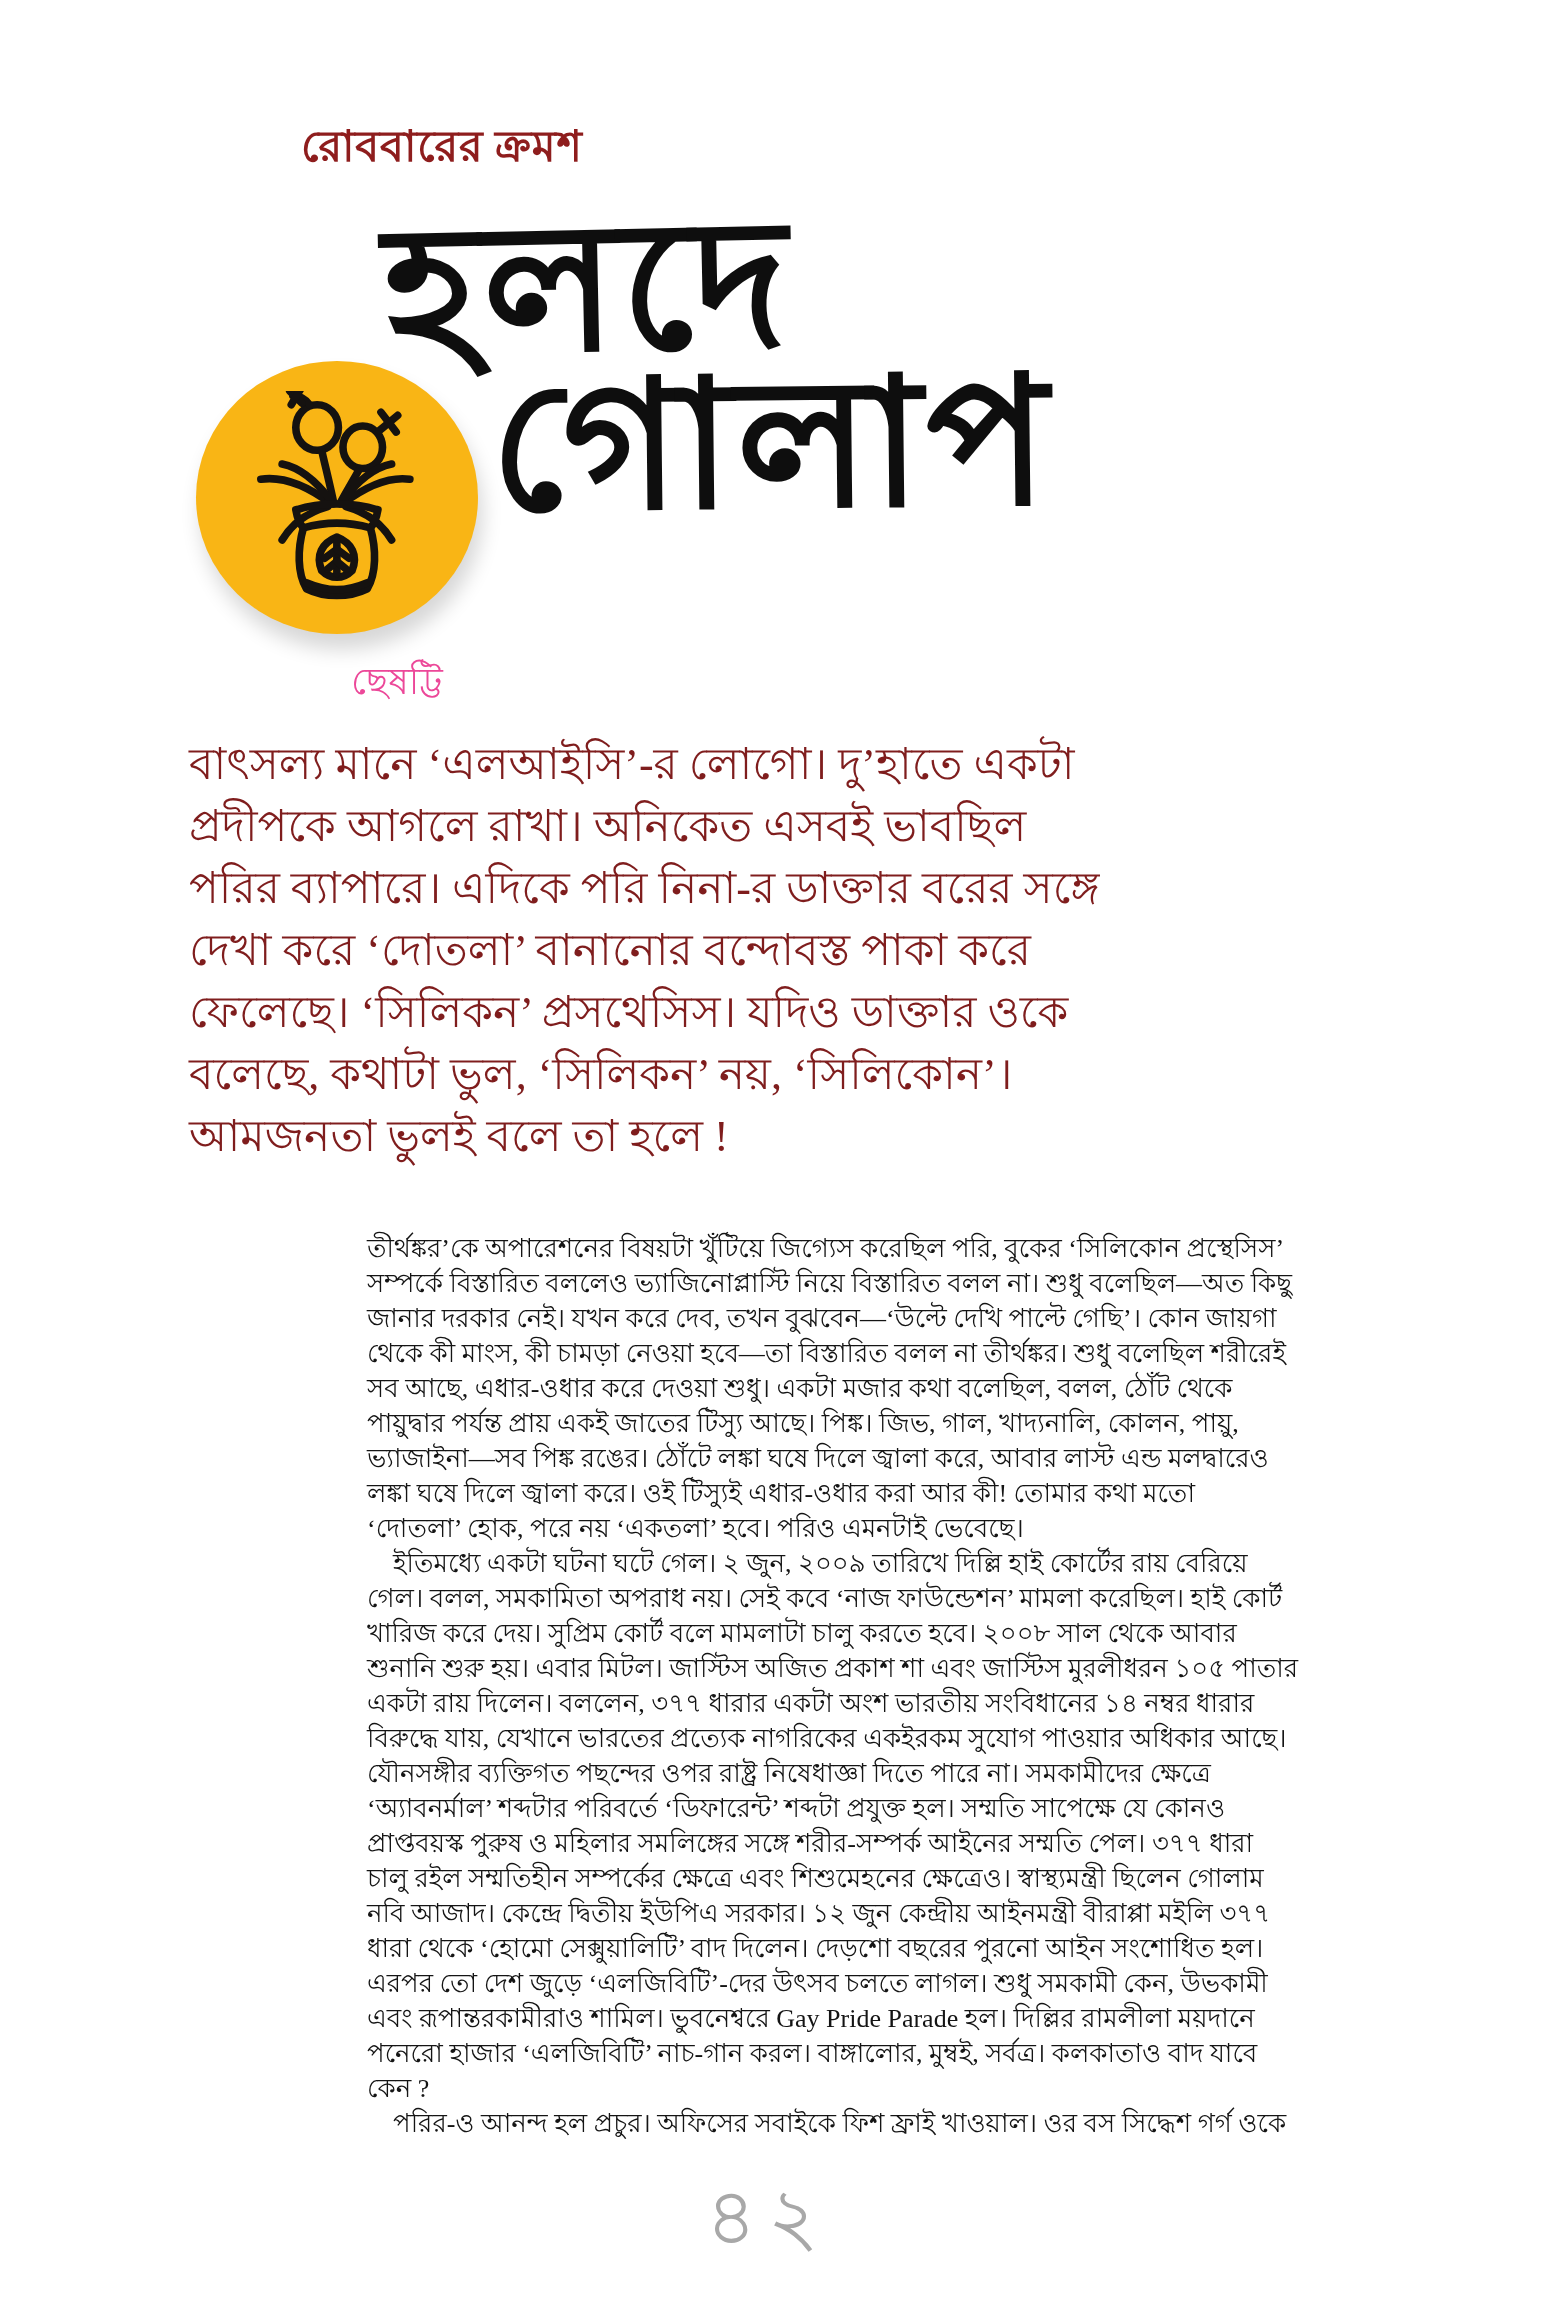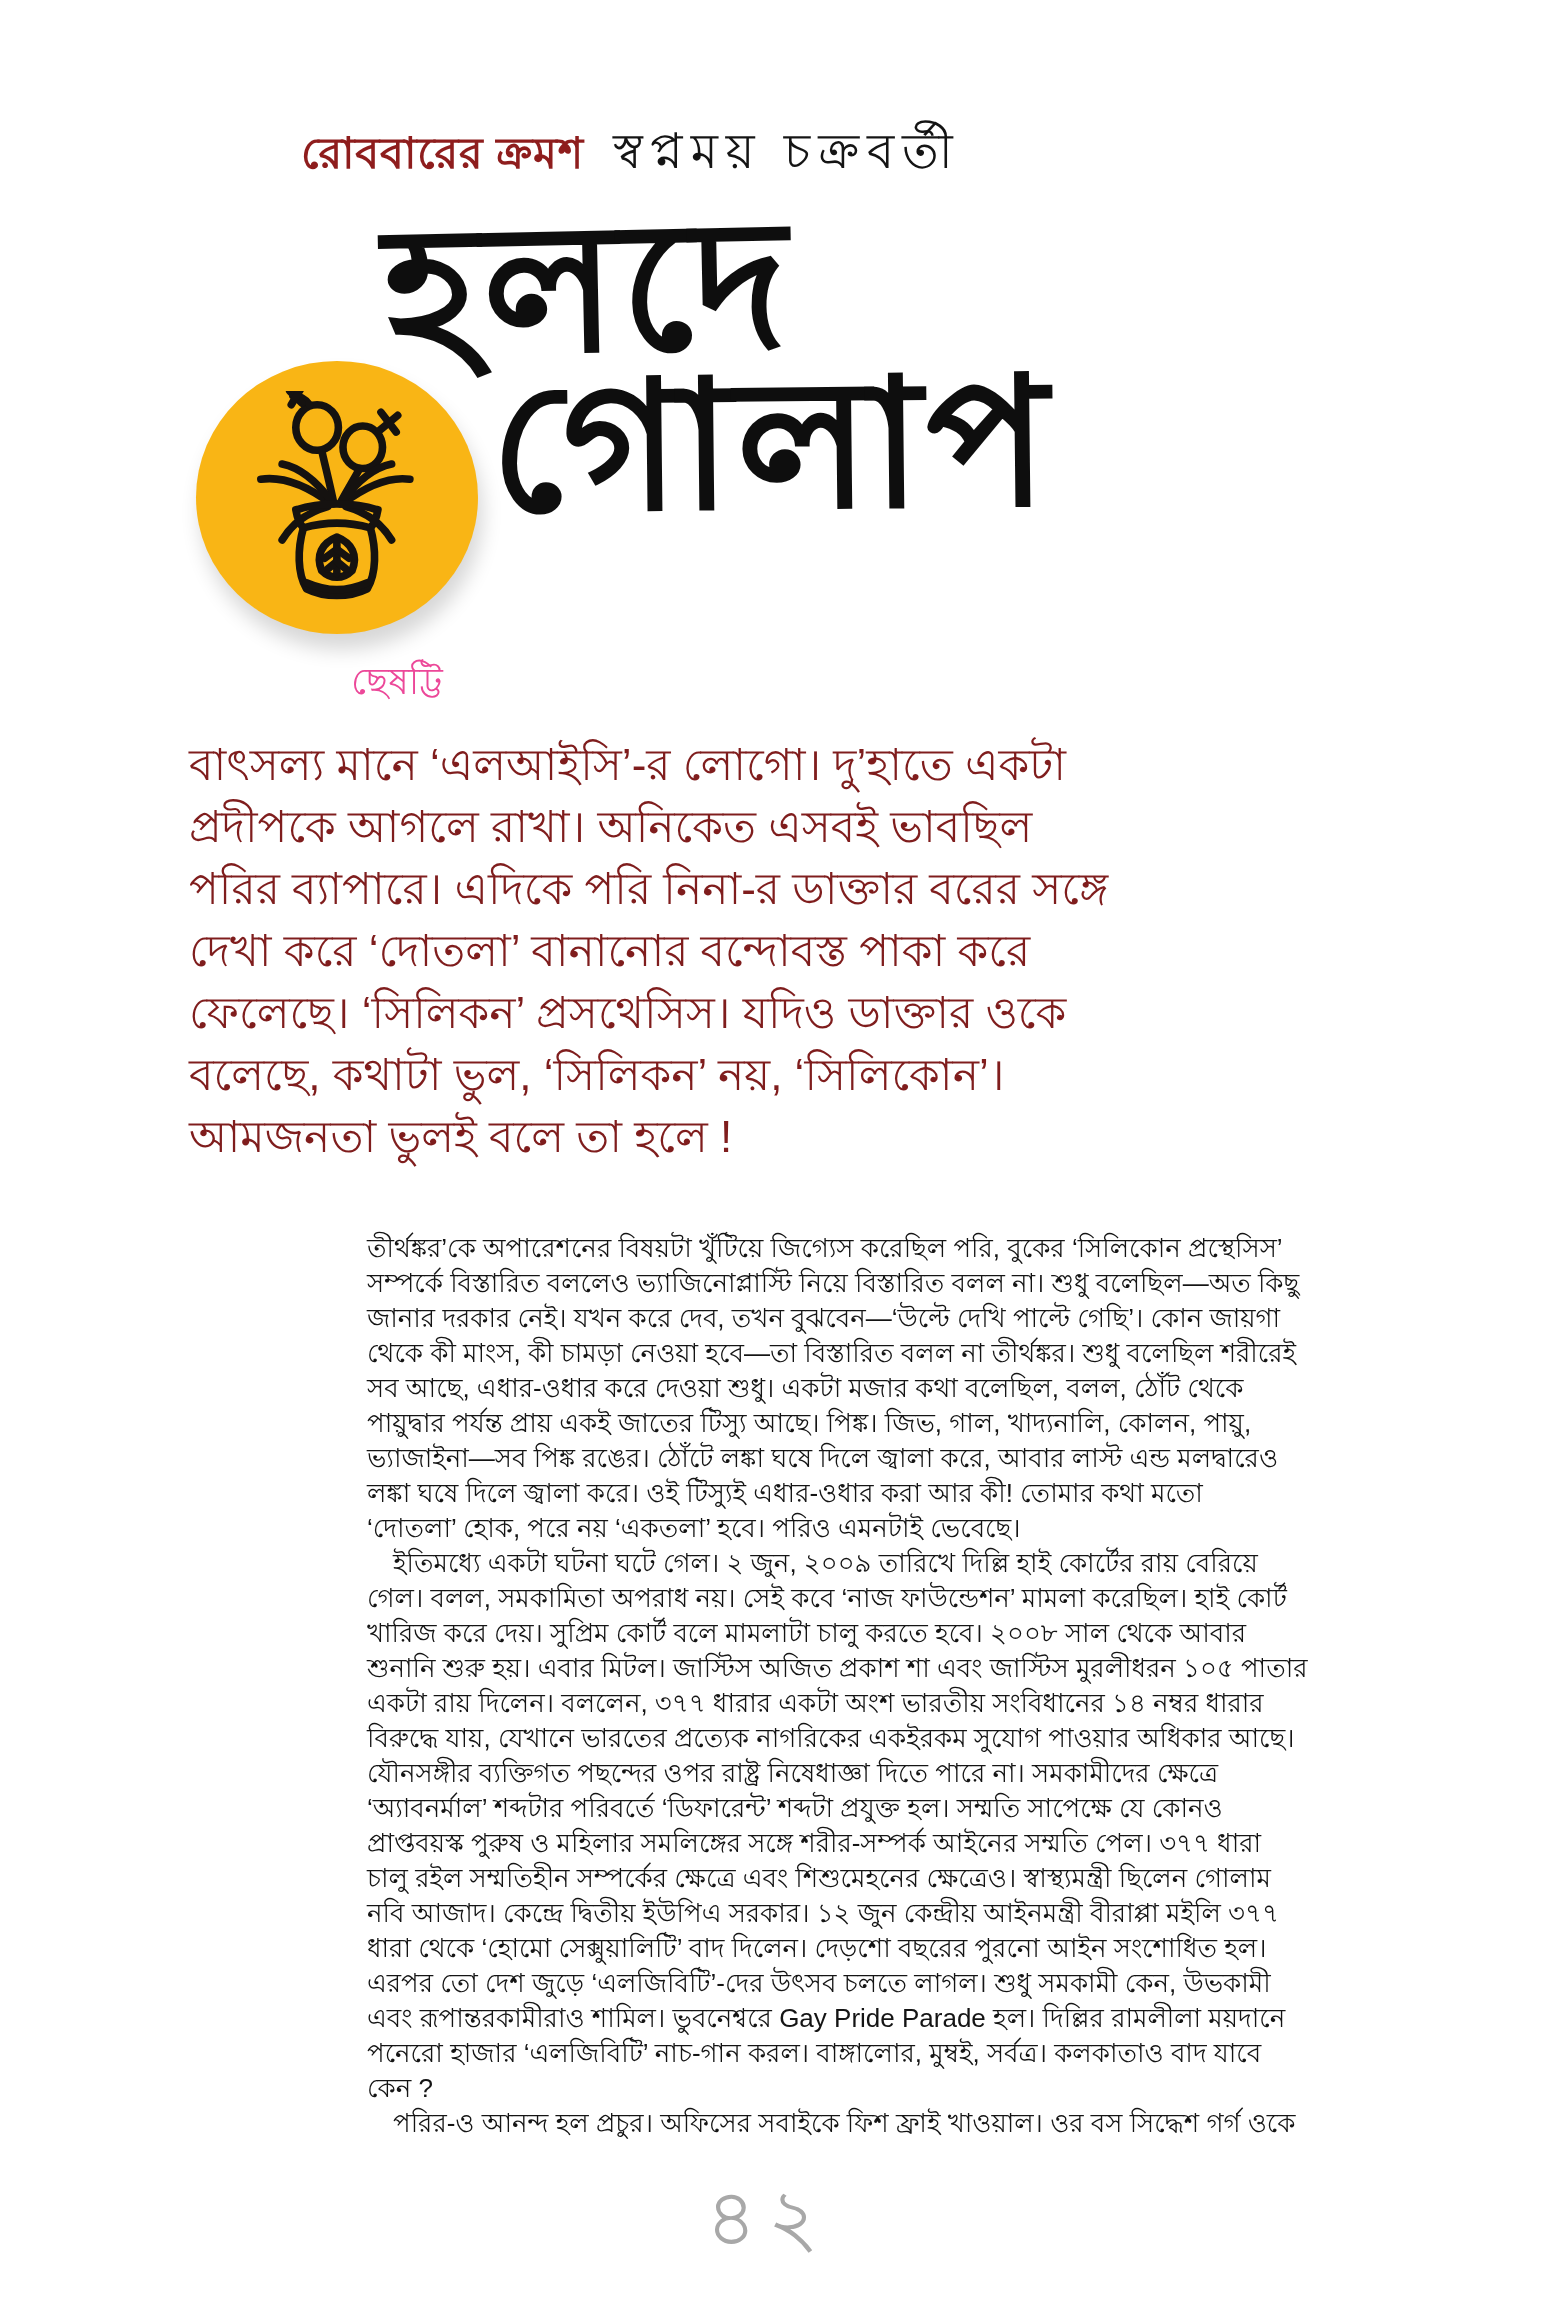--- a/index.html
+++ b/index.html
@@ -6,21 +6,21 @@
     margin: 0;
     padding: 0;
     background: #ffffff;
   }
   .page {
     position: relative;
     width: 1565px;
     height: 2319px;
     background: #ffffff;
     overflow: hidden;
-    font-family: Liberation Sans, sans-serif;
+    font-family: Liberation Serif, serif;
     color: #1a1a1a;
   }
 
   
   .header-row {
     position: absolute;
     left: 301px;
     top: 114px;
     display: flex;
     align-items: baseline;
@@ -138,21 +138,20 @@
     letter-spacing: 10.8px;
   }
 </style>
 </head>
 <body>
 
 <div class="page">
 
   <div class="header-row">
     <span class="kicker">রোববারের ক্রমশ</span>
-    <span class="author">স্বপ্নময় চক্রবর্তী</span>
   </div>
 
   <div class="title-line-1">হলদে</div>
   <div class="title-line-2">গোলাপ</div>
 
   <div class="logo-circle">
     <svg viewBox="0 0 120 140" fill="none" stroke="#151210" stroke-width="5" stroke-linecap="round" stroke-linejoin="round">
 
       <ellipse cx="47" cy="24" rx="14" ry="15"></ellipse>
       <path d="M42,9 C39,5 35,3 31,3"></path>

